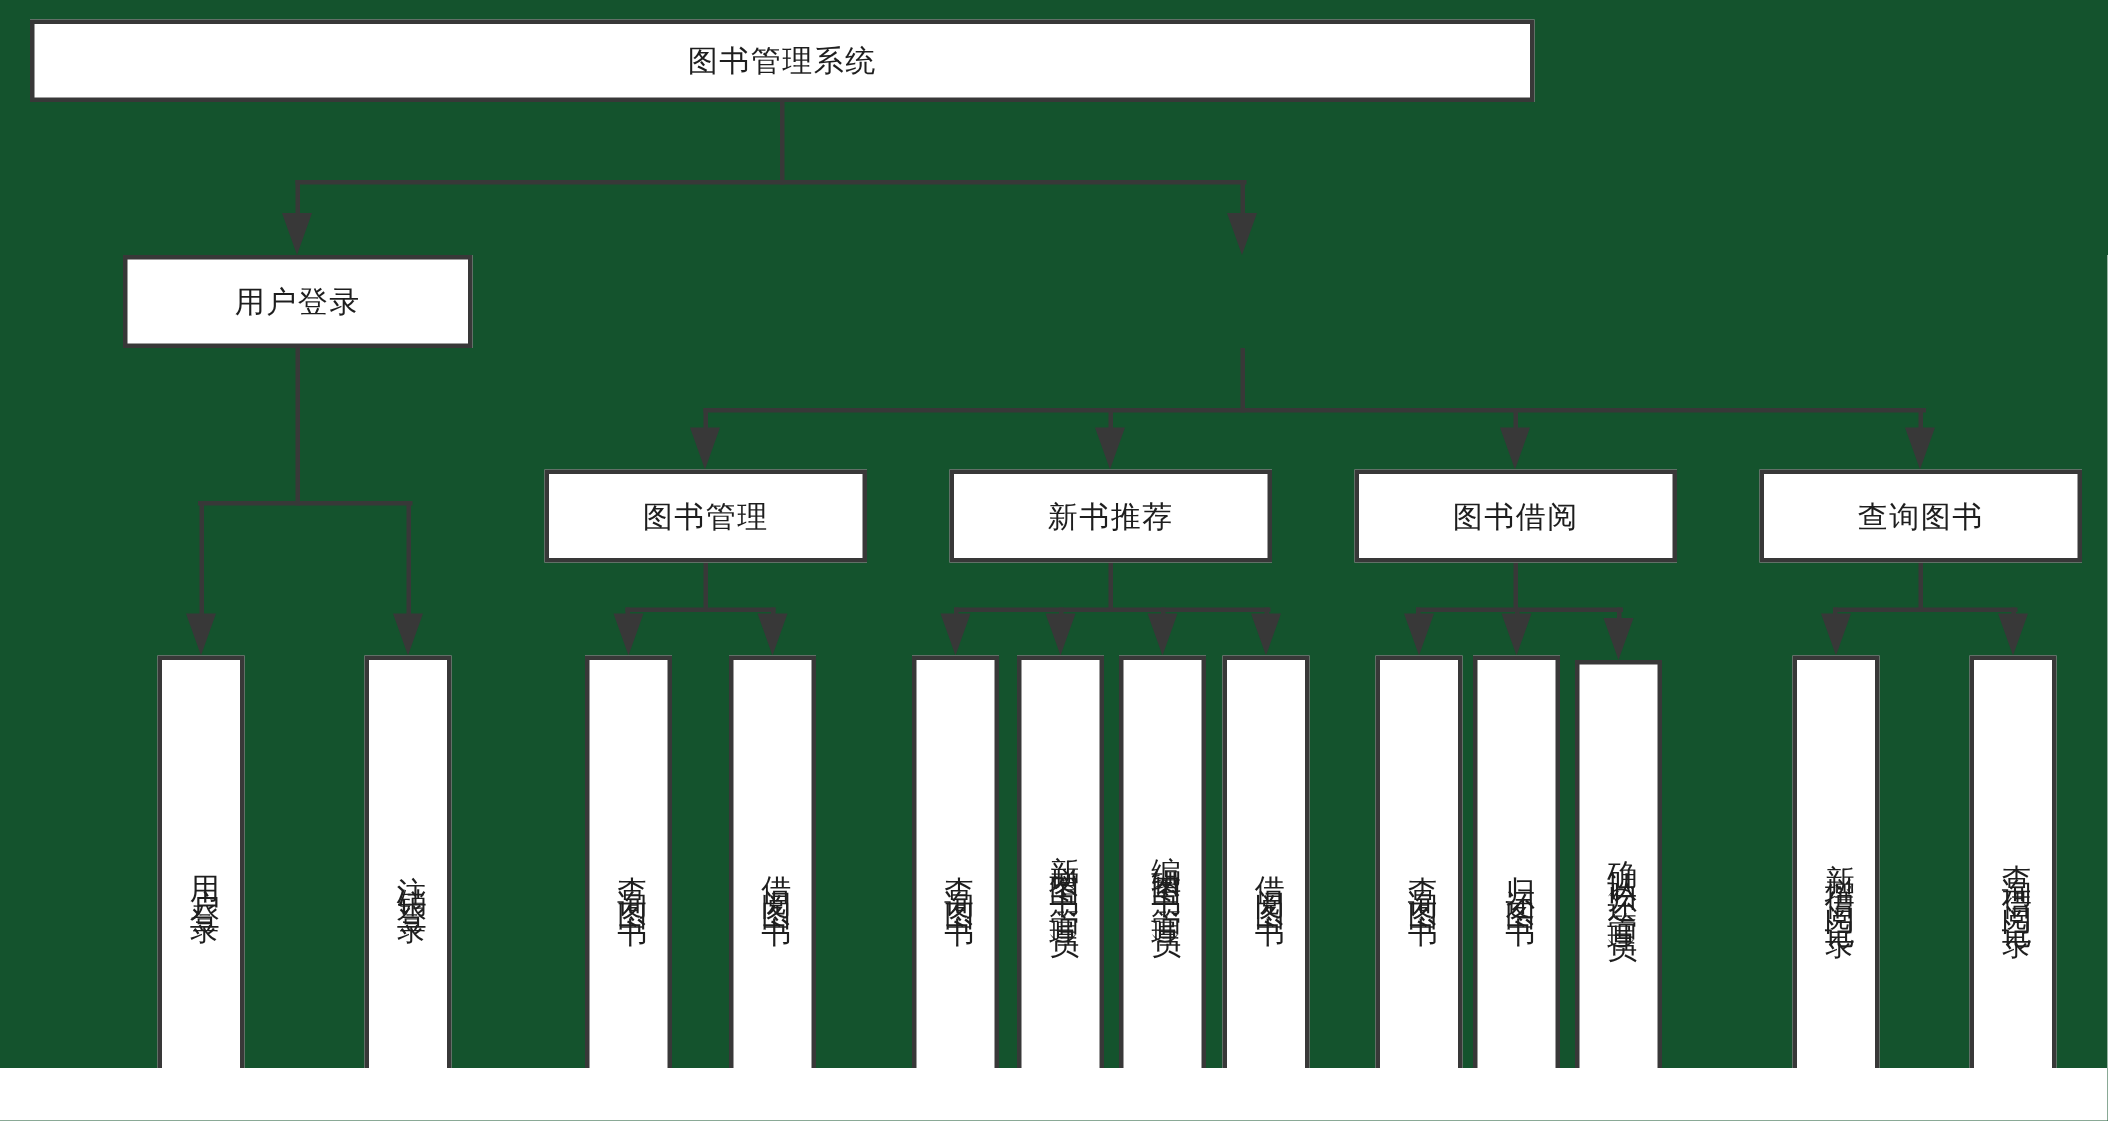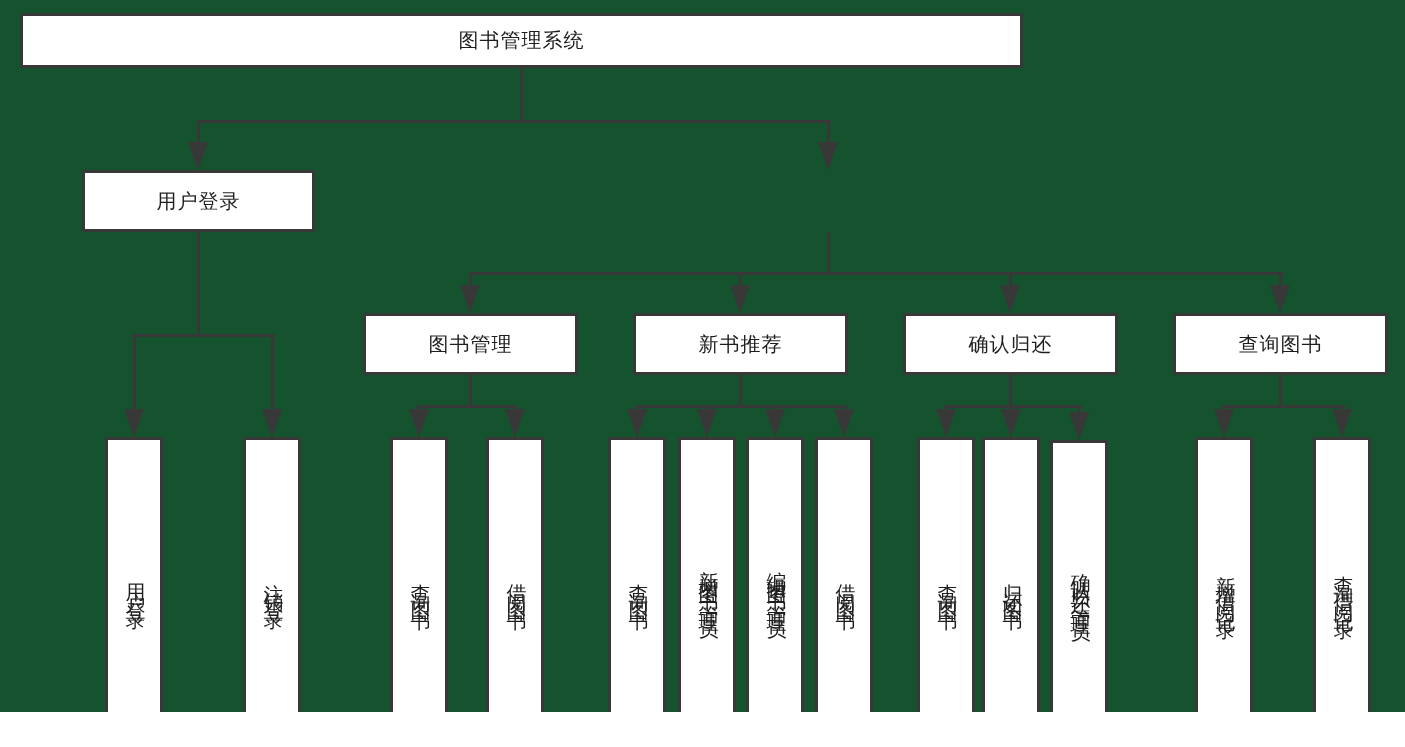--- a/index.html
+++ b/index.html
@@ -78,21 +78,21 @@
 
   <div class="node" style="left:20px; top:13px; width:1003px; height:55px;">图书管理系统</div>
 
   <div class="node" style="left:82px; top:170px; width:233px; height:62px;">用户登录</div>
 
 
   <div class="node" style="left:363px; top:313px; width:215px; height:62px;">图书管理</div>
 
   <div class="node" style="left:633px; top:313px; width:215px; height:62px;">新书推荐</div>
 
-  <div class="node" style="left:903px; top:313px; width:215px; height:62px;">确认归还</div>
+  <div class="node" style="left:903px; top:313px; width:215px; height:62px;">图书借阅</div>
 
   <div class="node" style="left:1173px; top:313px; width:215px; height:62px;">查询图书</div>
 
   <div class="vnode" style="left:105px; top:437px; width:58px; height:298px;">用户登录</div>
   <div class="vnode" style="left:243px; top:437px; width:58px; height:298px;">注销登录</div>
 
   <div class="vnode" style="left:390px; top:437px; width:58px; height:298px;">查询图书</div>
   <div class="vnode" style="left:486px; top:437px; width:58px; height:298px;">借阅图书</div>
 
   <div class="vnode" style="left:608px; top:437px; width:58px; height:298px;">查询图书</div>

